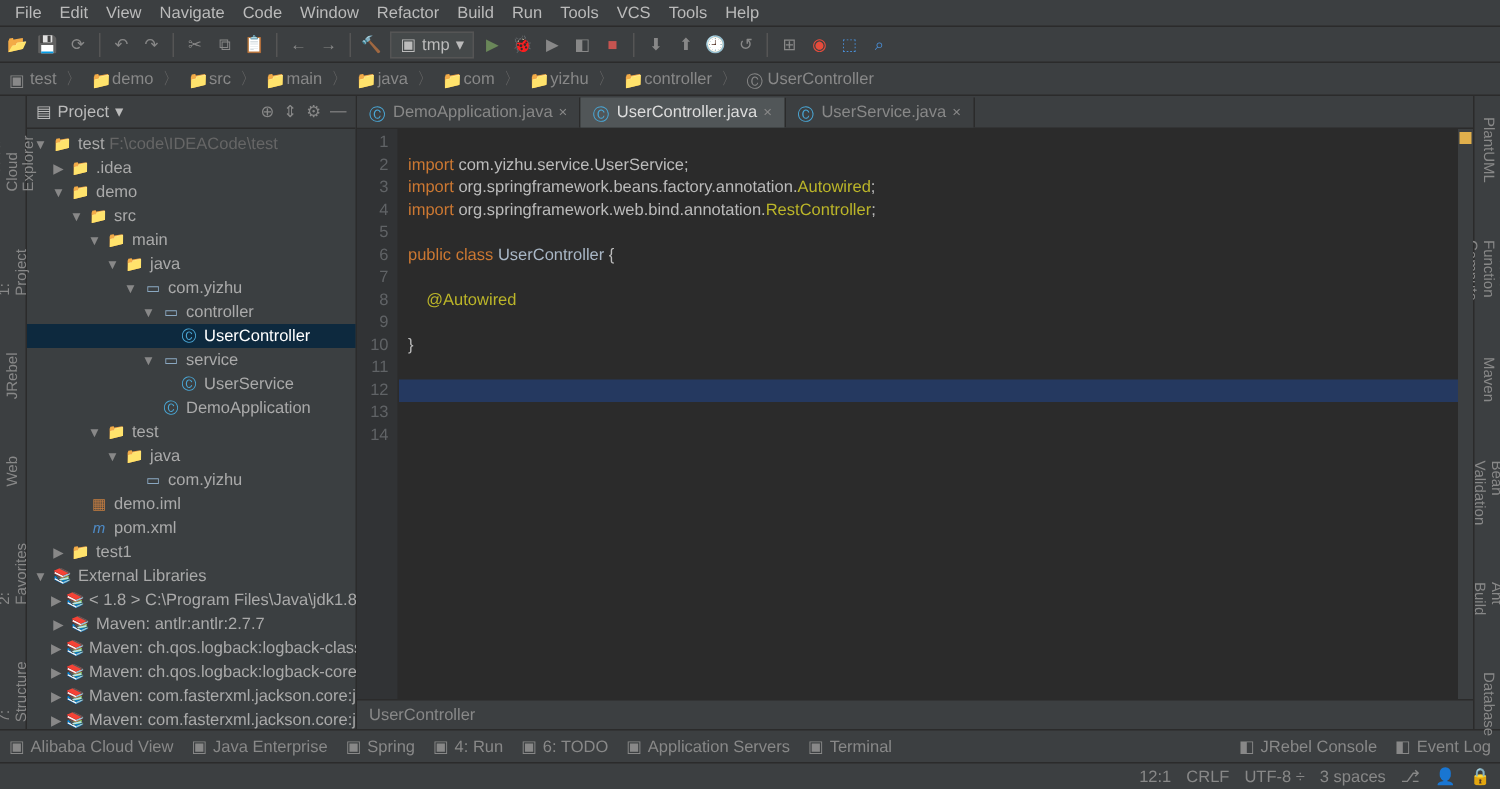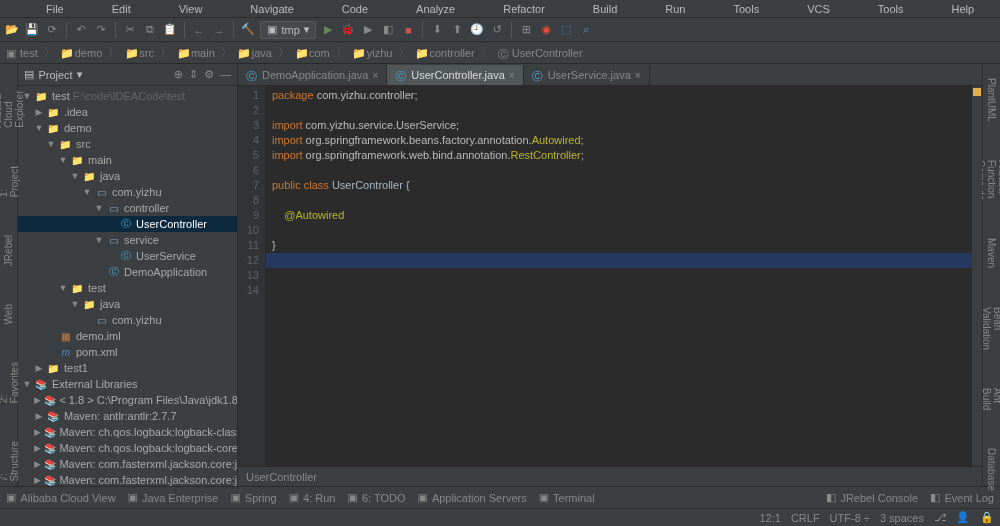--- a/index.html
+++ b/index.html
@@ -1,18 +1,18 @@
 <!DOCTYPE html>
 <html><head>
 <meta charset="utf-8">
 <style>
 * { margin: 0; padding: 0; box-sizing: border-box; font-family: "Segoe UI", sans-serif; font-size: 11px; }
 body { background: #3c3f41; color: #bbbbbb; width: 1000px; height: 526px; overflow: hidden; }
 .menubar { height: 18px; background: #3c3f41; display: flex; align-items: center; padding: 0 4px; border-bottom: 1px solid #2b2b2b; }
-.menubar span { padding: 0 6px; cursor: pointer; color: #bbb; margin-left: 36px; }
+.menubar span { padding: 0 6px; cursor: pointer; color: #bbb; }
 .toolbar { height: 24px; background: #3c3f41; display: flex; align-items: center; padding: 0 4px; gap: 4px; border-bottom: 1px solid #2b2b2b; }
 .toolbar .tb-btn { width: 16px; height: 16px; display: inline-flex; align-items: center; justify-content: center; cursor: pointer; color: #888; }
 .toolbar .sep { width: 1px; height: 16px; background: #555; margin: 0 2px; }
 .toolbar .run-sel { background: #45494a; border: 1px solid #555; padding: 0 6px; height: 18px; display: flex; align-items: center; gap: 4px; color: #bbb; }
 .breadcrumb { height: 22px; background: #3c3f41; display: flex; align-items: center; padding: 0 6px; gap: 4px; border-bottom: 1px solid #2b2b2b; color: #888; }
 .breadcrumb .bc { display: flex; align-items: center; gap: 2px; }
 .breadcrumb .sep { color: #666; margin: 0 2px; }
 .main { display: flex; height: calc(526px - 18px - 24px - 22px - 22px - 18px); }
 .left-gutter { width: 18px; background: #3c3f41; border-right: 1px solid #2b2b2b; display: flex; flex-direction: column; align-items: center; padding-top: 4px; gap: 30px; }
 .left-gutter .vtab { writing-mode: vertical-rl; transform: rotate(180deg); font-size: 10px; color: #888; cursor: pointer; padding: 4px 0; }
@@ -60,21 +60,21 @@
 </style>
 </head>
 <body>
 
 <div class="menubar" id="menubar">
     <span>File</span>
     <span>Edit</span>
     <span>View</span>
     <span>Navigate</span>
     <span>Code</span>
-    <span>Analyze</span>
+    <span>Window</span>
     <span>Refactor</span>
     <span>Build</span>
     <span>Run</span>
     <span>Tools</span>
     <span>VCS</span>
     <span>Tools</span>
     <span>Help</span>
   </div>
 
 <div class="toolbar">
@@ -318,21 +318,20 @@
           <div>8</div>
           <div>9</div>
           <div>10</div>
           <div>11</div>
           <div>12</div>
           <div>13</div>
           <div>14</div>
         </div>
       <div class="code" id="code">
         <div class="highlight-line"></div>
-      <pre><span class="kw">package</span> com.yizhu.controller;</pre>
           <pre>&nbsp;</pre>
           <pre><span class="kw">import</span> com.yizhu.service.UserService;</pre>
           <pre><span class="kw">import</span> org.springframework.beans.factory.annotation.<span class="ann">Autowired</span>;</pre>
           <pre><span class="kw">import</span> org.springframework.web.bind.annotation.<span class="ann">RestController</span>;</pre>
           <pre>&nbsp;</pre>
           <pre><span class="kw">public class</span> <span class="cls">UserController</span> {</pre>
           <pre>&nbsp;</pre>
           <pre>    <span class="ann">@Autowired</span></pre>
           <pre>&nbsp;</pre>
           <pre>}</pre>

